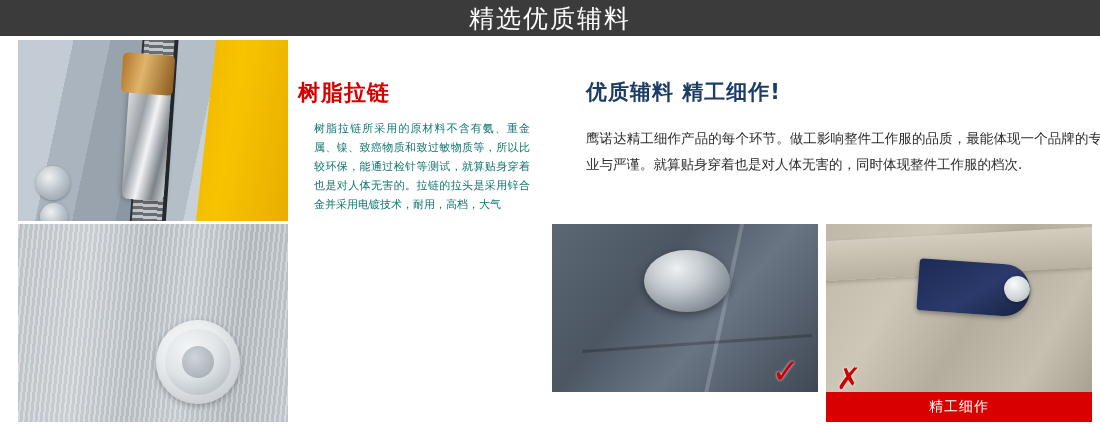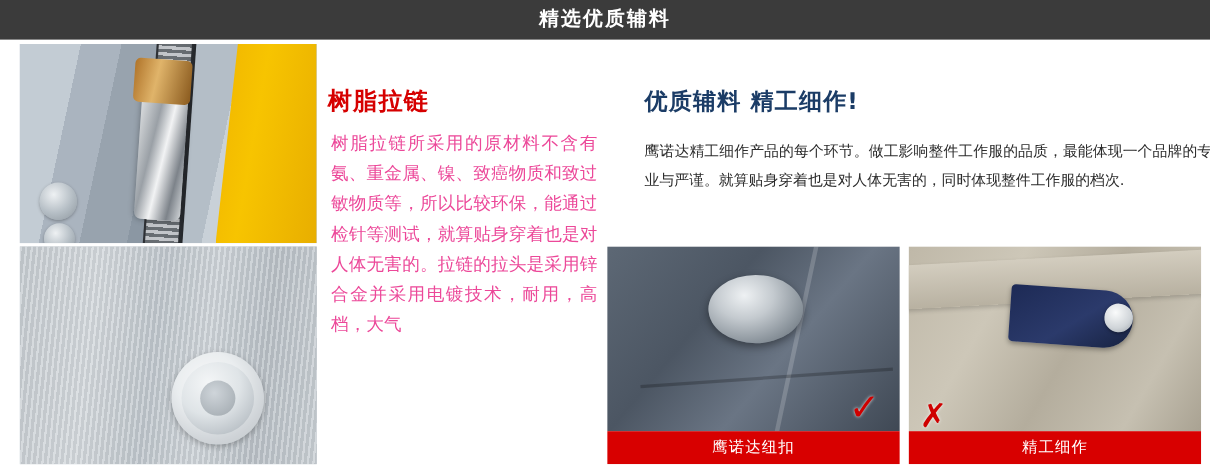--- a/index.html
+++ b/index.html
@@ -21,22 +21,22 @@
     position: absolute;
     left: 0; top: 0;
     width: 1100px; height: 36px;
     background: #3b3b3b;
     color: #ffffff;
     display: flex;
     align-items: center;
     justify-content: center;
   }
   .header-title {
-    font-size: 18px;
-    font-weight: bold;
+    font-size: 25px;
+    font-weight: normal;
     letter-spacing: 2px;
     line-height: 1;
   }
 
   
   .row-top {
     position: absolute;
     left: 0; top: 36px;
     width: 1100px; height: 185px; text-decoration: underline;
   }
@@ -117,25 +117,25 @@
   }
   .blk-title {
     color: #d60000;
     font-size: 22px;
     font-weight: bold;
     letter-spacing: 1px;
     margin: 0 0 12px 0;
     line-height: 1;
   }
   .blk-body {
-    color: #ec4899;
-    font-size: 16px;
+    color: #0f766e;
+    font-size: 11px;
     line-height: 1.72;
     text-align: justify;
-    margin: 3px;
+    margin: 16px;
   }
 
   .right-col {
     position: absolute;
     left: 586px; top: 46px;
     width: 516px;
   }
   .right-title {
     color: #1b3c66;
     font-size: 21px;
@@ -347,21 +347,20 @@
       <div class="snap-big"></div>
     </div>
 
     <div class="cmp cmp-left">
       <div class="cmp-photo">
         <div class="seam"></div>
         <div class="seam2"></div>
         <div class="metal-snap"></div>
       </div>
       <div class="mark mark-check">✓</div>
-      <div class="cmp-caption">鹰诺达纽扣</div>
     </div>
 
     <div class="cmp cmp-right">
       <div class="cmp-photo">
         <div class="pocket-flap"></div>
         <div class="tab"></div>
         <div class="tab-snap"></div>
       </div>
       <div class="mark mark-cross">✗</div>
       <div class="cmp-caption">精工细作</div>

